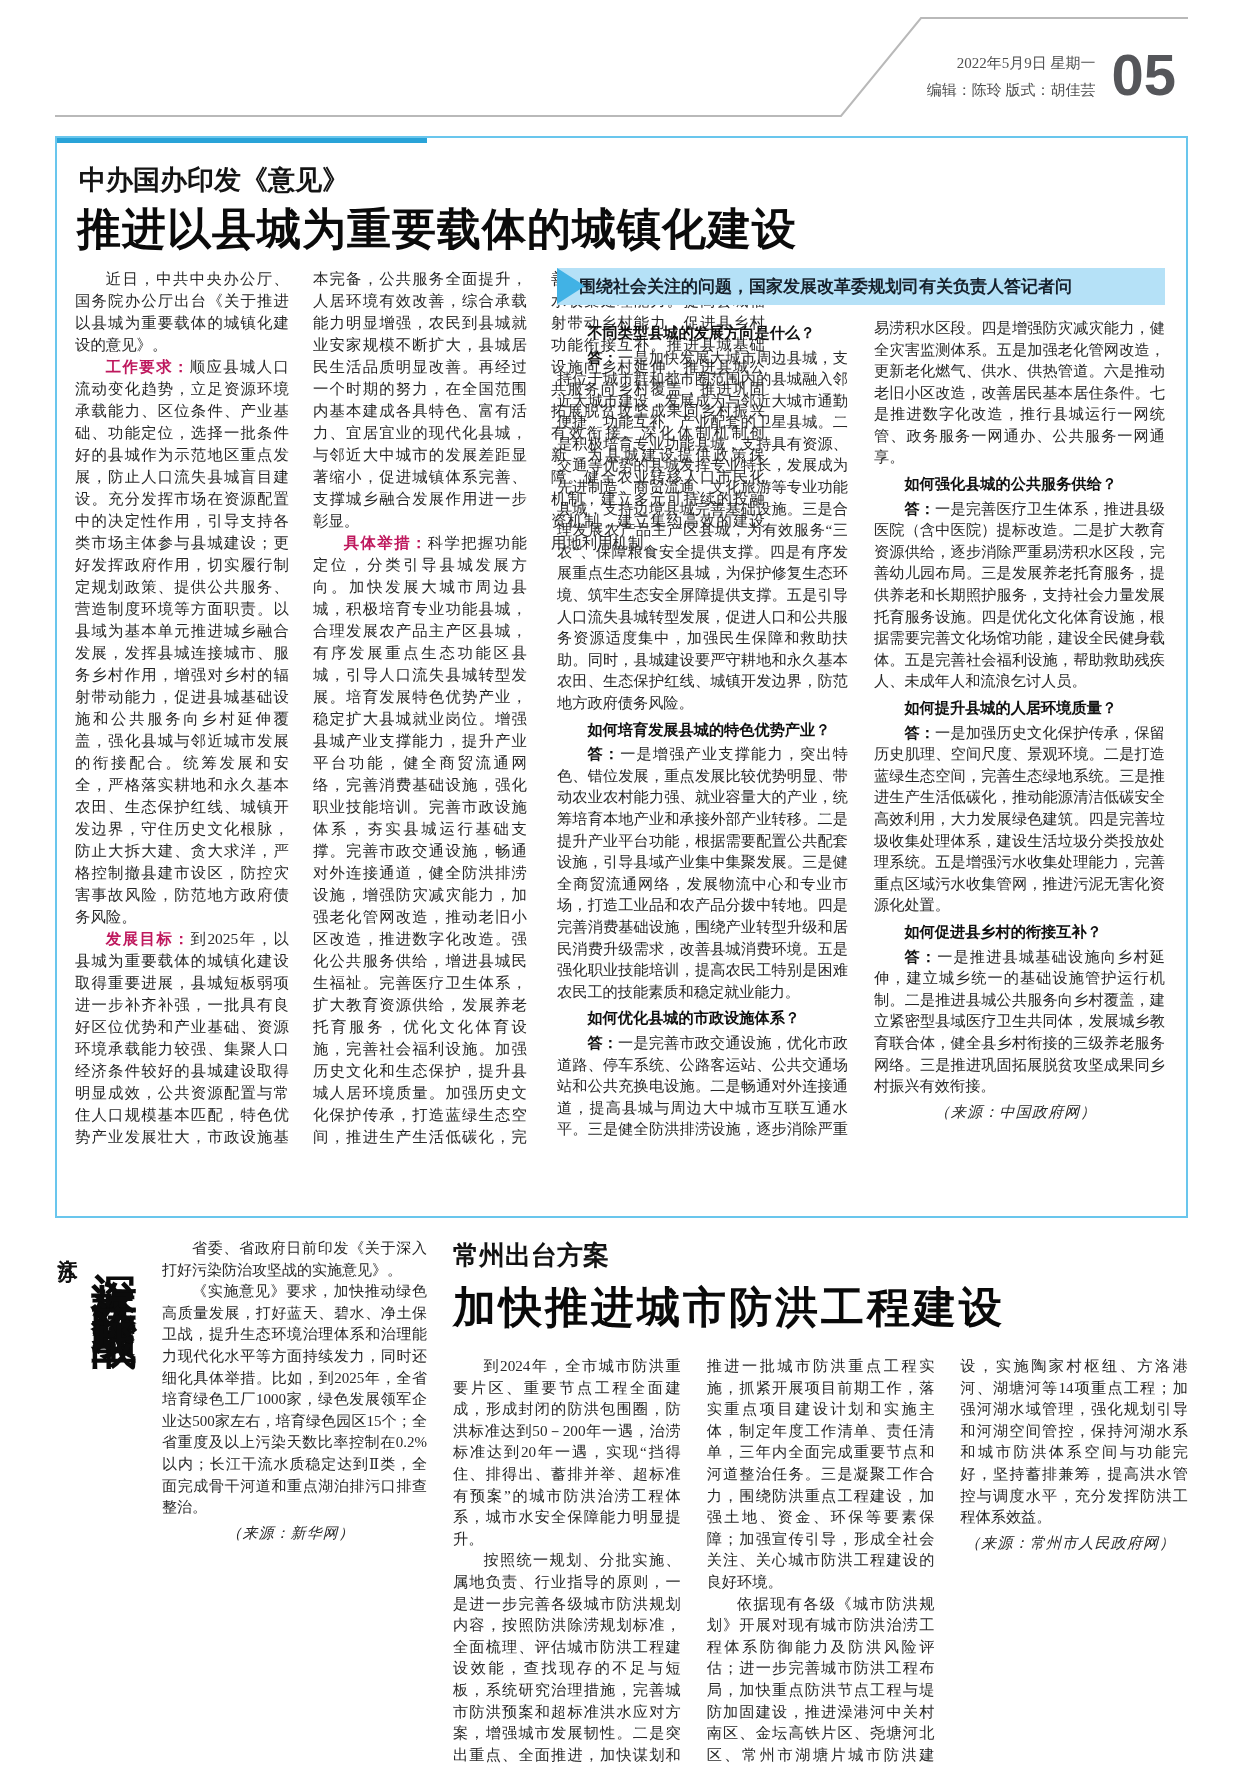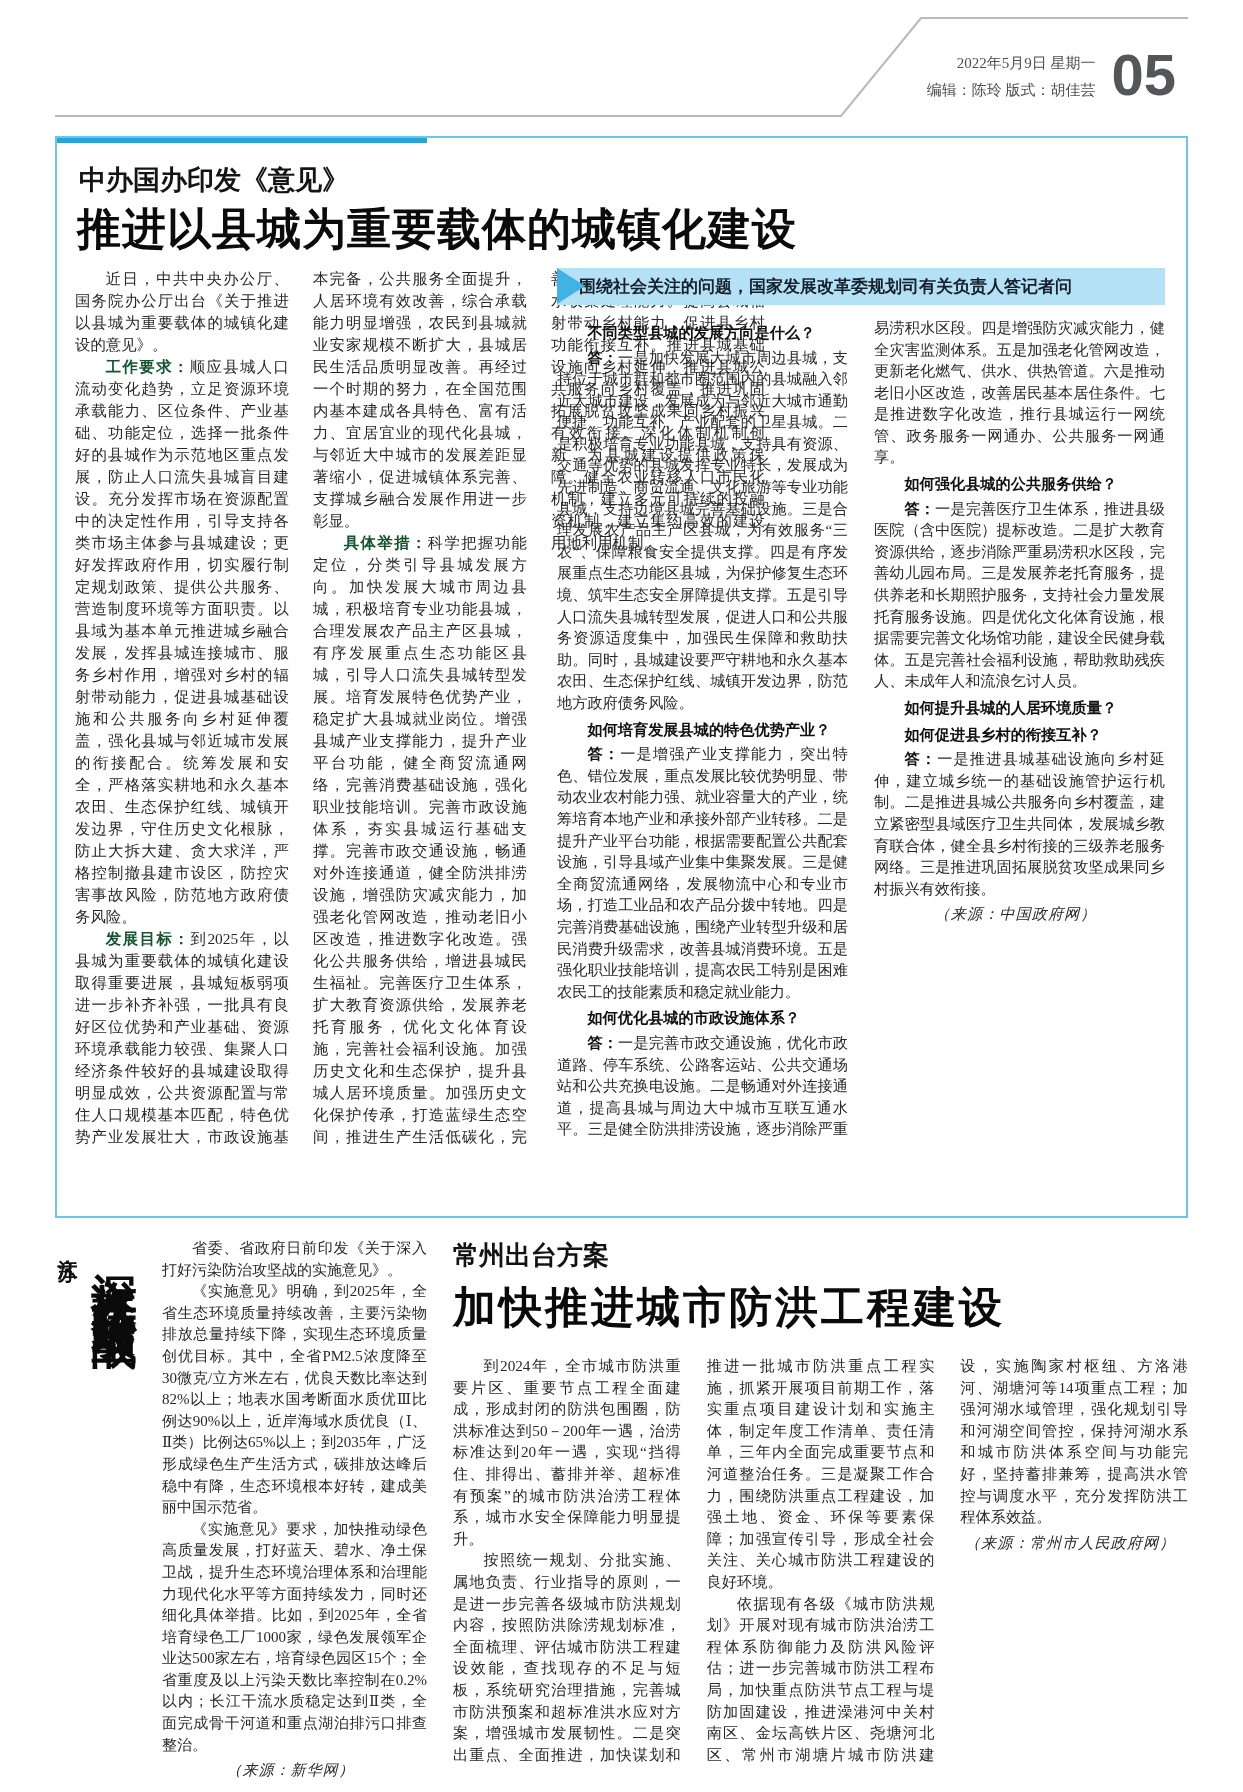--- a/index.html
+++ b/index.html
@@ -47,21 +47,21 @@
   .headline {
     font-size:44px; line-height:1.18; font-weight:bold; color:#0b0b0b;
     letter-spacing:1px; margin:0 0 12px 2px; white-space:nowrap;
   }
   .mbody { display:flex; gap:30px; height:892px; overflow:hidden; }
   .ltext {
     width:452px; height:100%; column-count:2; column-gap:24px; column-fill:auto;
     font-size:15.4px; line-height:22px; text-align:justify;
   }
   .para { text-indent:2em; margin:0; }
-  .runin { font-family:"Liberation Sans","DejaVu Sans",sans-serif; color:#14532d; }
+  .runin { font-family:"Liberation Sans","DejaVu Sans",sans-serif; color:#be185d; }
   .rqa { width:608px; }
   .banner { position:relative; height:37px; background:#b5e1f7; display:flex; align-items:center; justify-content:flex-start; margin-bottom:12px; }
   .tri {
     position:absolute; left:0; top:0; width:0; height:0;
     border-top:18.5px solid transparent; border-bottom:18.5px solid transparent;
     border-left:28px solid #41b2e5;
   }
   .banner-text {
     font-family:"Liberation Sans","DejaVu Sans",sans-serif;
     font-size:17px; font-weight:bold; color:#15202b; padding-left:22px; white-space:nowrap;
@@ -142,38 +142,38 @@
         <div class="qa-cols">
           <p class="qa-q">不同类型县城的发展方向是什么？</p>
           <p class="qa-a"><b class="ans">答：</b><span>一是加快发展大城市周边县城，支持位于城市群和都市圈范围内的县城融入邻近大城市建设，发展成为与邻近大城市通勤便捷、功能互补、产业配套的卫星县城。二是积极培育专业功能县城，支持具有资源、交通等优势的县城发挥专业特长，发展成为先进制造、商贸流通、文化旅游等专业功能县城，支持边境县城完善基础设施。三是合理发展农产品主产区县城，为有效服务“三农”、保障粮食安全提供支撑。四是有序发展重点生态功能区县城，为保护修复生态环境、筑牢生态安全屏障提供支撑。五是引导人口流失县城转型发展，促进人口和公共服务资源适度集中，加强民生保障和救助扶助。同时，县城建设要严守耕地和永久基本农田、生态保护红线、城镇开发边界，防范地方政府债务风险。</span></p>
           <p class="qa-q">如何培育发展县城的特色优势产业？</p>
           <p class="qa-a"><b class="ans">答：</b><span>一是增强产业支撑能力，突出特色、错位发展，重点发展比较优势明显、带动农业农村能力强、就业容量大的产业，统筹培育本地产业和承接外部产业转移。二是提升产业平台功能，根据需要配置公共配套设施，引导县域产业集中集聚发展。三是健全商贸流通网络，发展物流中心和专业市场，打造工业品和农产品分拨中转地。四是完善消费基础设施，围绕产业转型升级和居民消费升级需求，改善县城消费环境。五是强化职业技能培训，提高农民工特别是困难农民工的技能素质和稳定就业能力。</span></p>
           <p class="qa-q">如何优化县城的市政设施体系？</p>
           <p class="qa-a"><b class="ans">答：</b><span>一是完善市政交通设施，优化市政道路、停车系统、公路客运站、公共交通场站和公共充换电设施。二是畅通对外连接通道，提高县城与周边大中城市互联互通水平。三是健全防洪排涝设施，逐步消除严重易涝积水区段。四是增强防灾减灾能力，健全灾害监测体系。五是加强老化管网改造，更新老化燃气、供水、供热管道。六是推动老旧小区改造，改善居民基本居住条件。七是推进数字化改造，推行县城运行一网统管、政务服务一网通办、公共服务一网通享。</span></p>
           <p class="qa-q">如何强化县城的公共服务供给？</p>
           <p class="qa-a"><b class="ans">答：</b><span>一是完善医疗卫生体系，推进县级医院（含中医院）提标改造。二是扩大教育资源供给，逐步消除严重易涝积水区段，完善幼儿园布局。三是发展养老托育服务，提供养老和长期照护服务，支持社会力量发展托育服务设施。四是优化文化体育设施，根据需要完善文化场馆功能，建设全民健身载体。五是完善社会福利设施，帮助救助残疾人、未成年人和流浪乞讨人员。</span></p>
           <p class="qa-q">如何提升县城的人居环境质量？</p>
+          <p class="qa-a"><b class="ans">答：</b><span>一是加强历史文化保护传承，保留历史肌理、空间尺度、景观环境。二是打造蓝绿生态空间，完善生态绿地系统。三是推进生产生活低碳化，推动能源清洁低碳安全高效利用，大力发展绿色建筑。四是完善垃圾收集处理体系，建设生活垃圾分类投放处理系统。五是增强污水收集处理能力，完善重点区域污水收集管网，推进污泥无害化资源化处置。</span></p>
           <p class="qa-q">如何促进县乡村的衔接互补？</p>
           <p class="qa-a"><b class="ans">答：</b><span>一是推进县城基础设施向乡村延伸，建立城乡统一的基础设施管护运行机制。二是推进县城公共服务向乡村覆盖，建立紧密型县域医疗卫生共同体，发展城乡教育联合体，健全县乡村衔接的三级养老服务网络。三是推进巩固拓展脱贫攻坚成果同乡村振兴有效衔接。</span></p>
           <p class="source">（来源：中国政府网）</p>
         </div>
       </div>
     </div>
   </div>
 
   <div class="bottom">
 
     <div class="b-left">
       <div class="vtitle">
         <div class="vt-region">江苏：</div>
         <div class="vt-main">深入打好污染防治攻坚战</div>
       </div>
       <div class="b-left-body">
         <p class="para">省委、省政府日前印发《关于深入打好污染防治攻坚战的实施意见》。</p>
-        <p class="para">《实施意见》明确，到2025年，全省生态环境质量持续改善，主要污染物排放总量持续下降，实现生态环境质量创优目标。其中，全省PM2.5浓度降至30微克/立方米左右，优良天数比率达到82%以上；地表水国考断面水质优Ⅲ比例达90%以上，近岸海域水质优良（Ⅰ、Ⅱ类）比例达65%以上；到2035年，广泛形成绿色生产生活方式，碳排放达峰后稳中有降，生态环境根本好转，建成美丽中国示范省。</p>
         <p class="para">《实施意见》要求，加快推动绿色高质量发展，打好蓝天、碧水、净土保卫战，提升生态环境治理体系和治理能力现代化水平等方面持续发力，同时还细化具体举措。比如，到2025年，全省培育绿色工厂1000家，绿色发展领军企业达500家左右，培育绿色园区15个；全省重度及以上污染天数比率控制在0.2%以内；长江干流水质稳定达到Ⅱ类，全面完成骨干河道和重点湖泊排污口排查整治。</p>
         <p class="source">（来源：新华网）</p>
       </div>
     </div>
 
     <div class="b-right">
       <p class="kicker2">常州出台方案</p>
       <h2 class="headline2">加快推进城市防洪工程建设</h2>
       <div class="r-body">
         <p class="para">到2024年，全市城市防洪重要片区、重要节点工程全面建成，形成封闭的防洪包围圈，防洪标准达到50－200年一遇，治涝标准达到20年一遇，实现“挡得住、排得出、蓄排并举、超标准有预案”的城市防洪治涝工程体系，城市水安全保障能力明显提升。</p>

